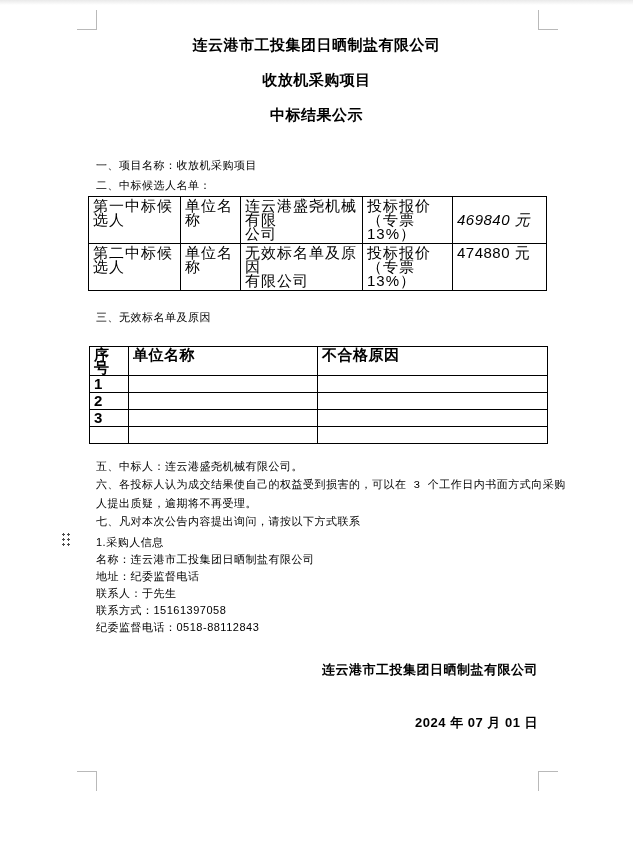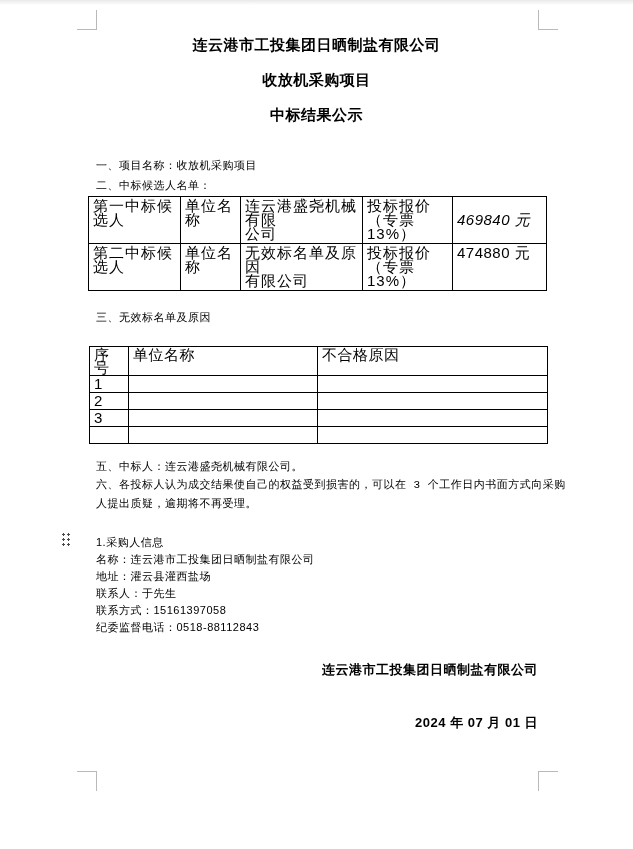--- a/index.html
+++ b/index.html
@@ -35,21 +35,21 @@
   td, th {
     border:1px solid #000; font-size:15px; font-weight:normal;
     text-align:left; vertical-align:top; overflow:hidden;
   }
   .t1 { left:88px; top:196px; width:458px; }
   .t1 td { padding:2px 4px; line-height:14px; letter-spacing:1px; height:27px; }
   .t1 td.amount { letter-spacing:0.5px; }
   .t1 td.amount.mid { vertical-align:middle;font-style:italic; }
 
   .t2 { left:89px; top:346px; width:458px; }
-  .t2 td { padding:1px 4px; line-height:13px; letter-spacing:0.5px; height:14px; }
+  .t2 td { padding:1px 4px; line-height:13px; letter-spacing:0.5px; height:14px;font-weight:bold; }
 
   .footer {
     position:absolute; left:0; width:538px; text-align:right;
     font-weight:bold; font-size:13px; letter-spacing:0.5px; white-space:nowrap;
   }
   .f-company { top:661px; }
   .f-date { top:714px; }
 
   .dots {
     position:absolute; left:61px; top:532px; width:10px; height:15px;
@@ -146,25 +146,26 @@
       <td></td>
       <td></td>
       <td></td>
     </tr>
   </tbody>
     </table>
 
   <div class="bodyline" style="top:460px;">五、中标人：连云港盛尧机械有限公司。</div>
   <div class="bodyline" style="top:479px;font-family:Liberation Mono, monospace;">六、各投标人认为成交结果使自己的权益受到损害的，可以在 3 个工作日内书面方式向采购</div>
   <div class="bodyline" style="top:497px;">人提出质疑，逾期将不再受理。</div>
+  <div class="bodyline" style="top:515px;">七、凡对本次公告内容提出询问，请按以下方式联系</div>
 
   <div class="dots"></div>
 
   <div class="bodyline" style="top:536px;">1.采购人信息</div>
   <div class="bodyline" style="top:553px;">名称：连云港市工投集团日晒制盐有限公司</div>
-  <div class="bodyline" style="top:570px;">地址：灌云县灌西盐场</div>
+  <div class="bodyline" style="top:570px;">地址：纪委监督电话</div>
   <div class="bodyline" style="top:587px;">联系人：于先生</div>
   <div class="bodyline" style="top:604px;">联系方式：15161397058</div>
   <div class="bodyline" style="top:621px;">纪委监督电话：0518-88112843</div>
 
   <div class="footer f-company">连云港市工投集团日晒制盐有限公司</div>
   <div class="footer f-date">2024 年 07 月 01 日</div>
 </div>
 
 </body></html>

